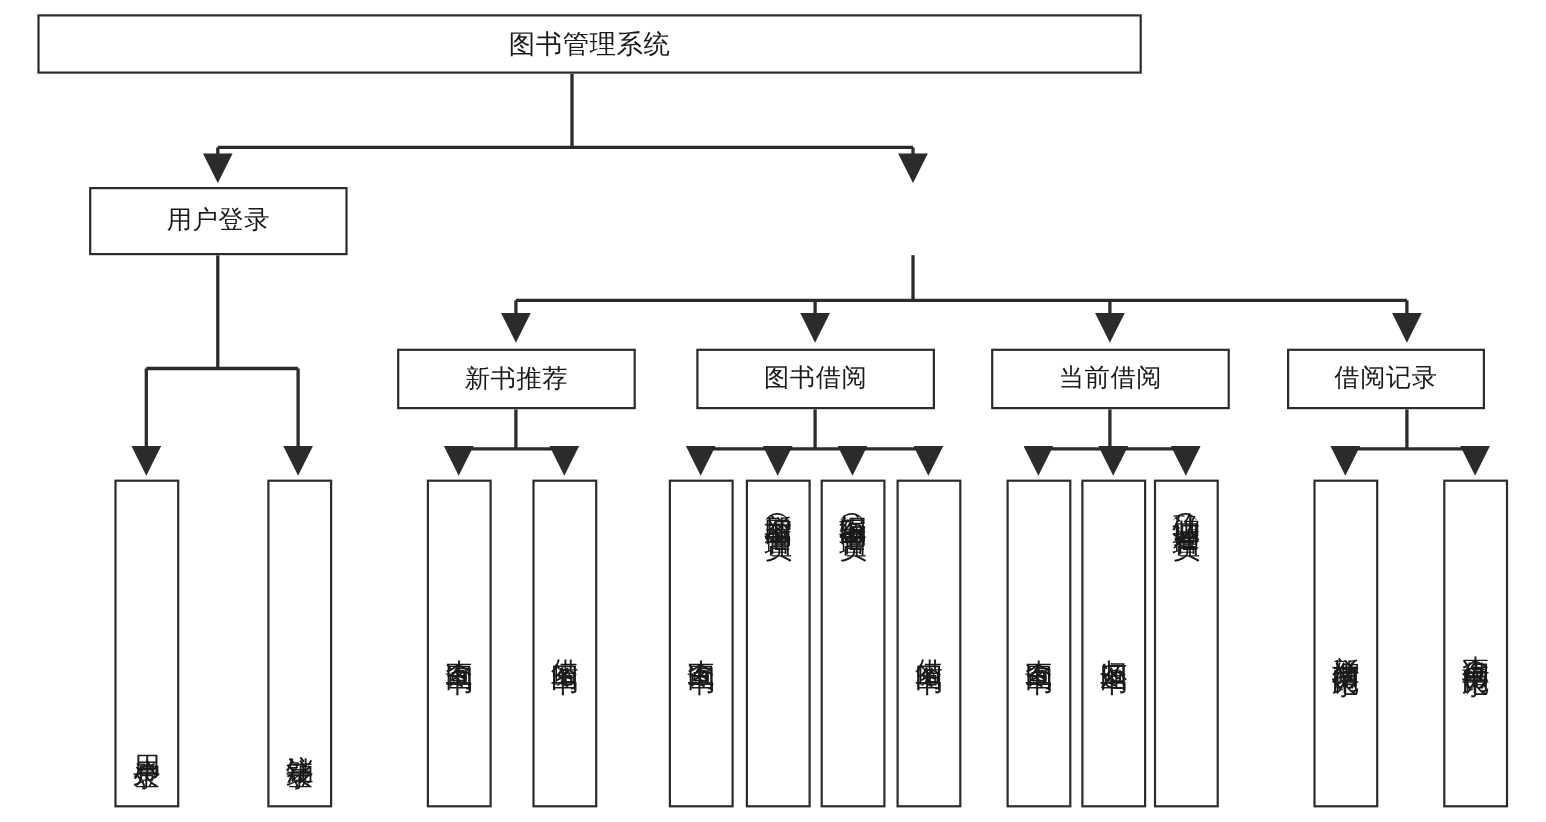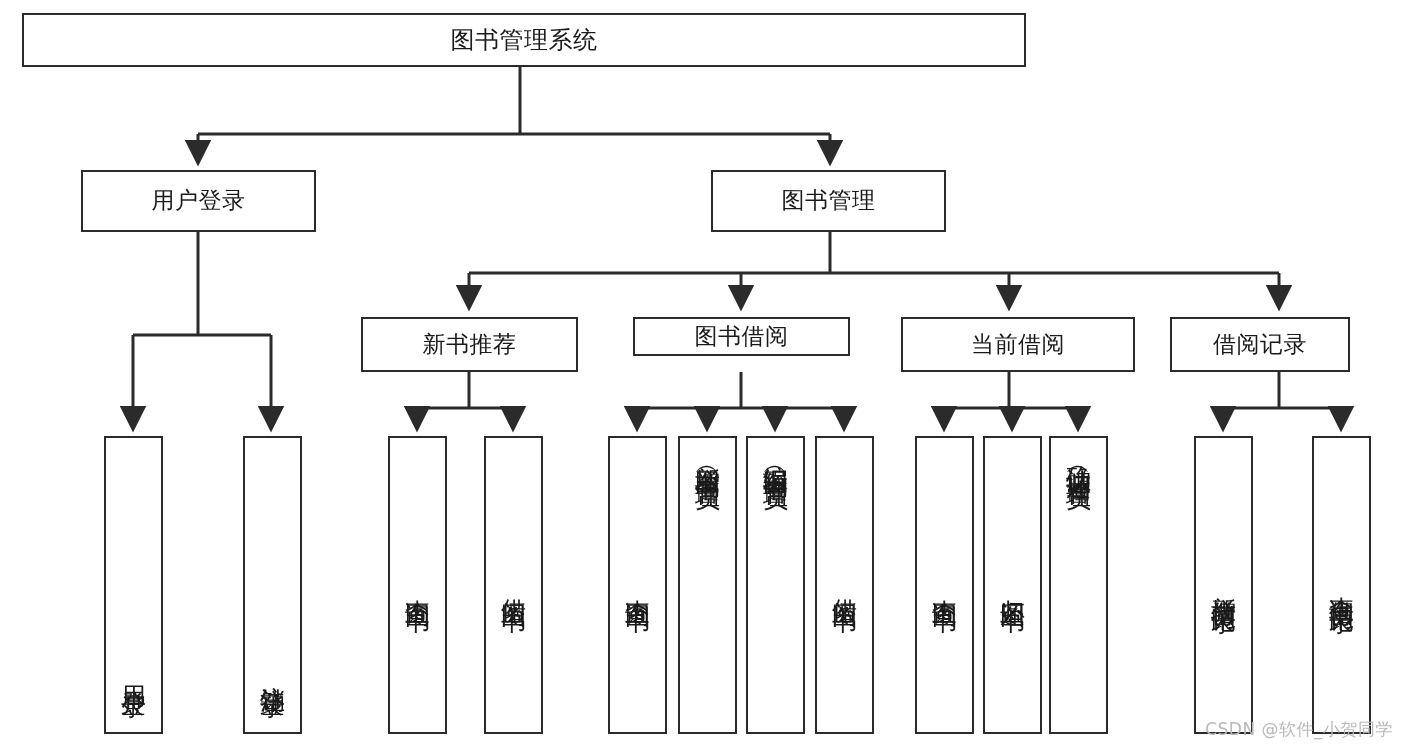--- a/index.html
+++ b/index.html
@@ -122,38 +122,35 @@
       <path d="M 1012 408 L 1012 428" marker-end="url(#arrow)"></path>
       <path d="M 1078 408 L 1078 428" marker-end="url(#arrow)"></path>
 
       <path d="M 1279 372 L 1279 408"></path>
       <path d="M 1223 408 L 1341 408"></path>
       <path d="M 1223 408 L 1223 428" marker-end="url(#arrow)"></path>
       <path d="M 1341 408 L 1341 428" marker-end="url(#arrow)"></path>
     </g>
   </svg>
 
-  <div class="node-box node-root" style="left:22px; top:13px; width:1004px; height:54px;">
+  <div class="node-box node-root" style="left:34px; top:13px; width:1004px; height:54px;">
     <span class="node-label-h">图书管理系统</span>
   </div>
 
   <div class="node-box" style="left:81px; top:170px; width:235px; height:62px;">
     <span class="node-label-h">用户登录</span>
   </div>
-  <div class="node-box" style="left:711px; top:170px; width:235px; height:62px;">
-    <span class="node-label-h">图书管理</span>
-  </div>
 
   <div class="node-box" style="left:361px; top:317px; width:217px; height:55px;font-family:Liberation Serif, serif;">
     <span class="node-label-h">新书推荐</span>
   </div>
-  <div class="node-box" style="left:633px; top:317px; width:217px; height:39px;">
+  <div class="node-box" style="left:633px; top:317px; width:217px; height:55px;">
     <span class="node-label-h">图书借阅</span>
   </div>
-  <div class="node-box" style="left:901px; top:317px; width:234px; height:55px;">
+  <div class="node-box" style="left:901px; top:317px; width:217px; height:55px;">
     <span class="node-label-h">当前借阅</span>
   </div>
   <div class="node-box" style="left:1170px; top:317px; width:180px; height:55px;">
     <span class="node-label-h">借阅记录</span>
   </div>
 
   <div class="leaf-box align-bottom" style="left:104px; top:436px; width:59px; height:298px;">
     <span class="node-label-v">用户登录</span>
   </div>
   <div class="leaf-box align-bottom" style="left:243px; top:436px; width:59px; height:298px;">
@@ -190,15 +187,14 @@
     <span class="node-label-v">确认归还（管理员）</span>
   </div>
 
   <div class="leaf-box align-center" style="left:1194px; top:436px; width:59px; height:298px;">
     <span class="node-label-v">新增借阅记录</span>
   </div>
   <div class="leaf-box align-center" style="left:1312px; top:436px; width:59px; height:298px;">
     <span class="node-label-v">查询借阅记录</span>
   </div>
 
-  <div id="watermark">CSDN @软件_小贺同学</div>
 
 </div>
 
 </body></html>

